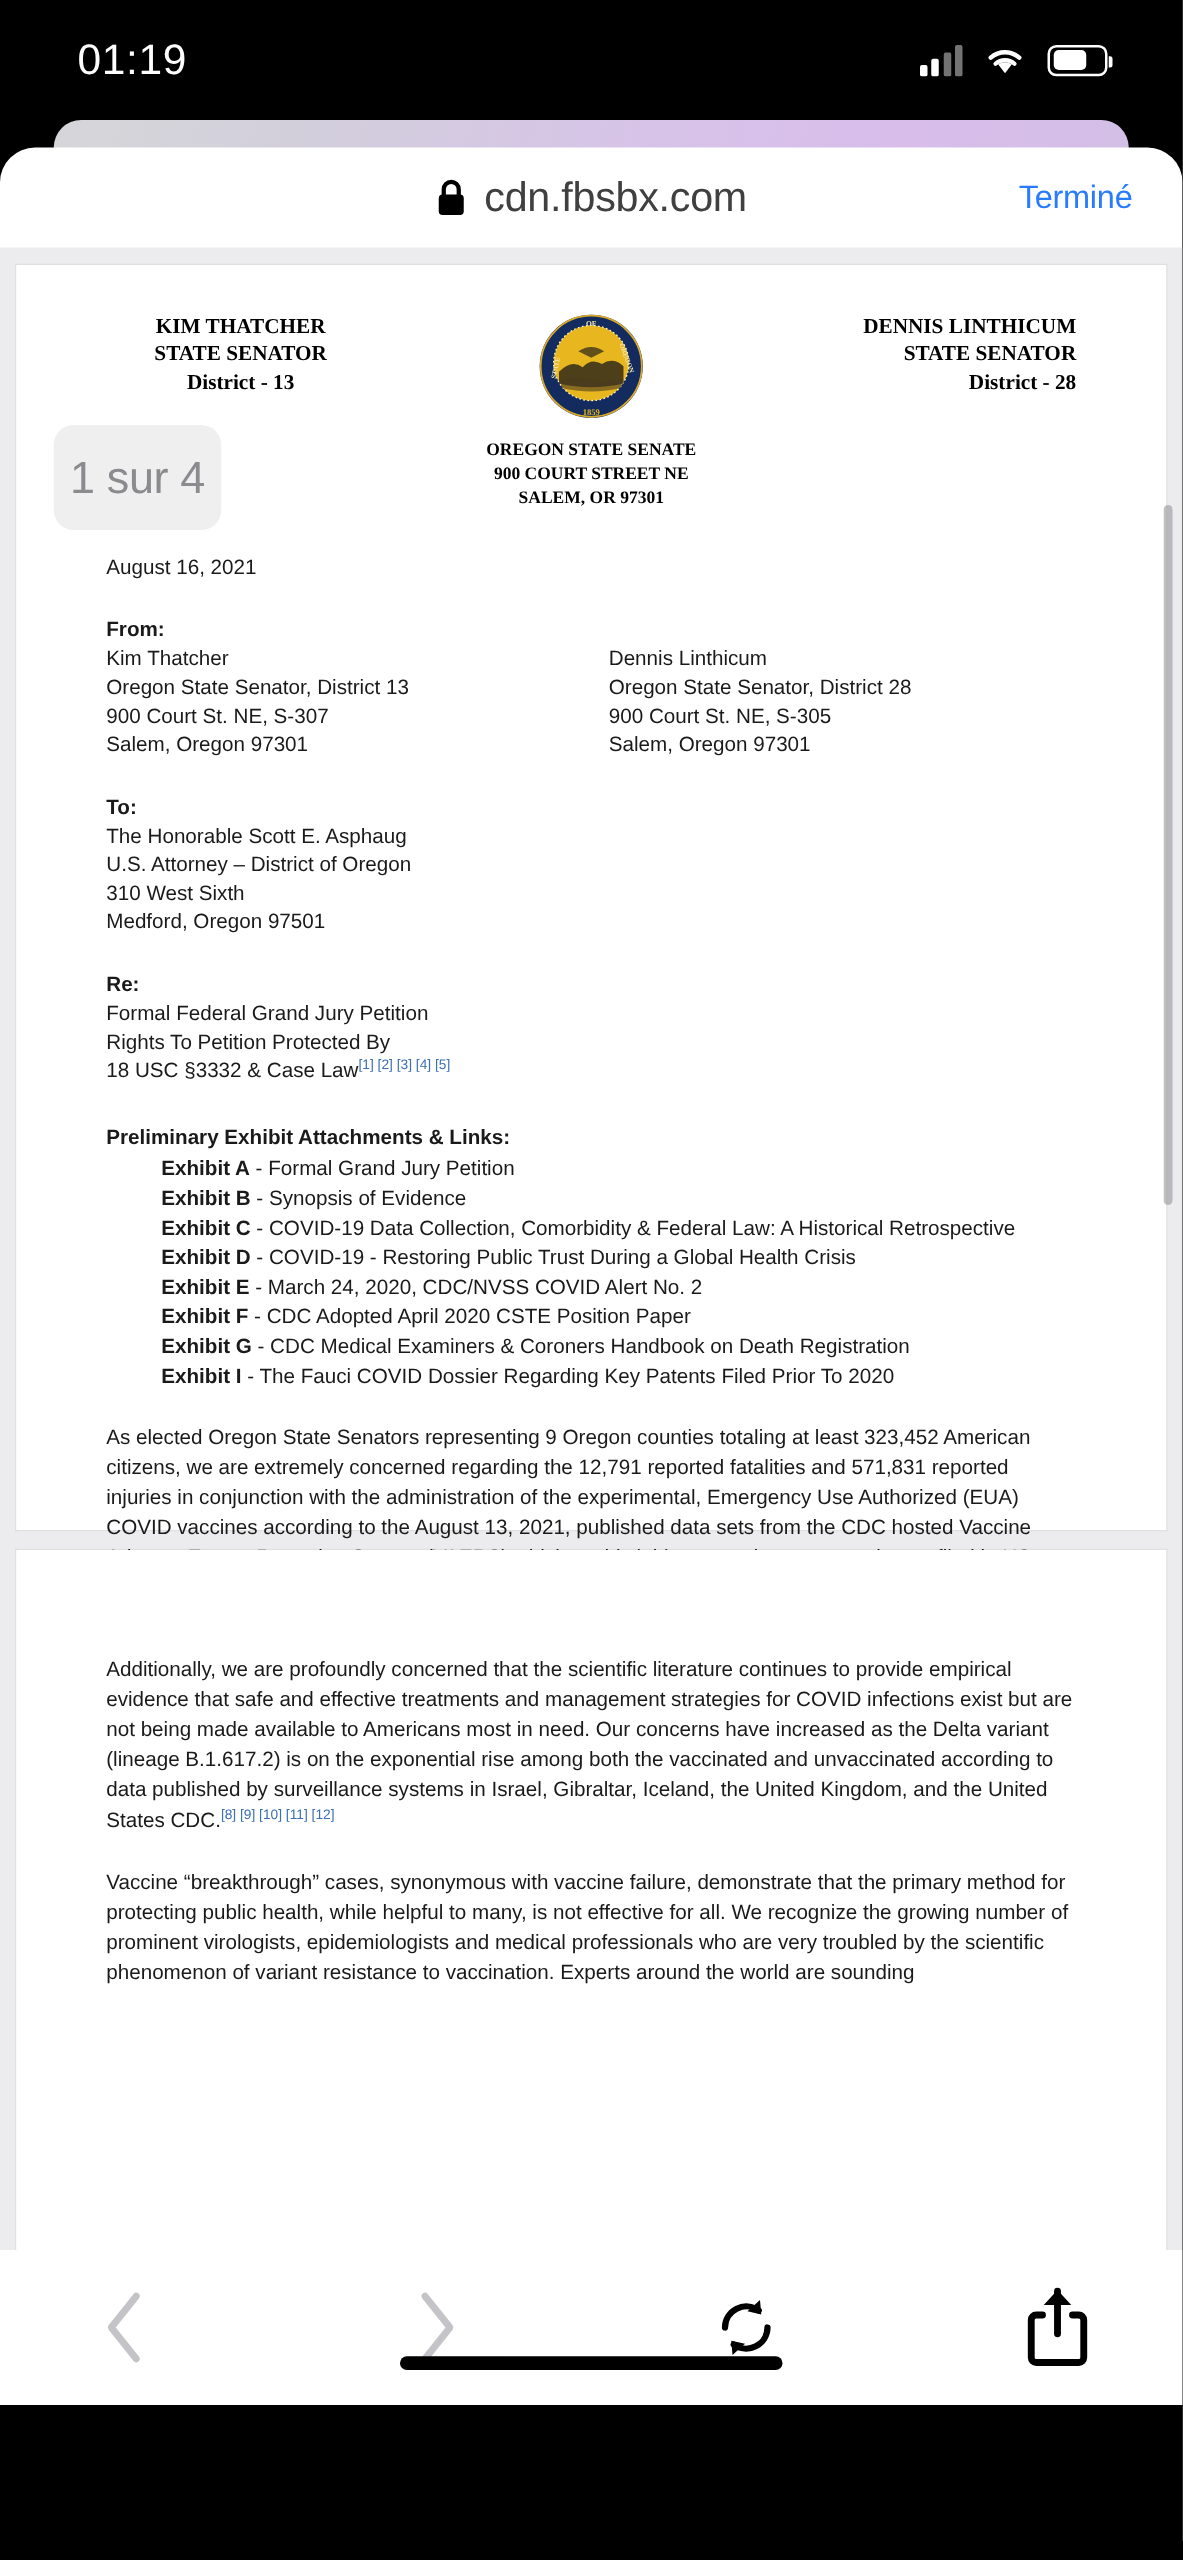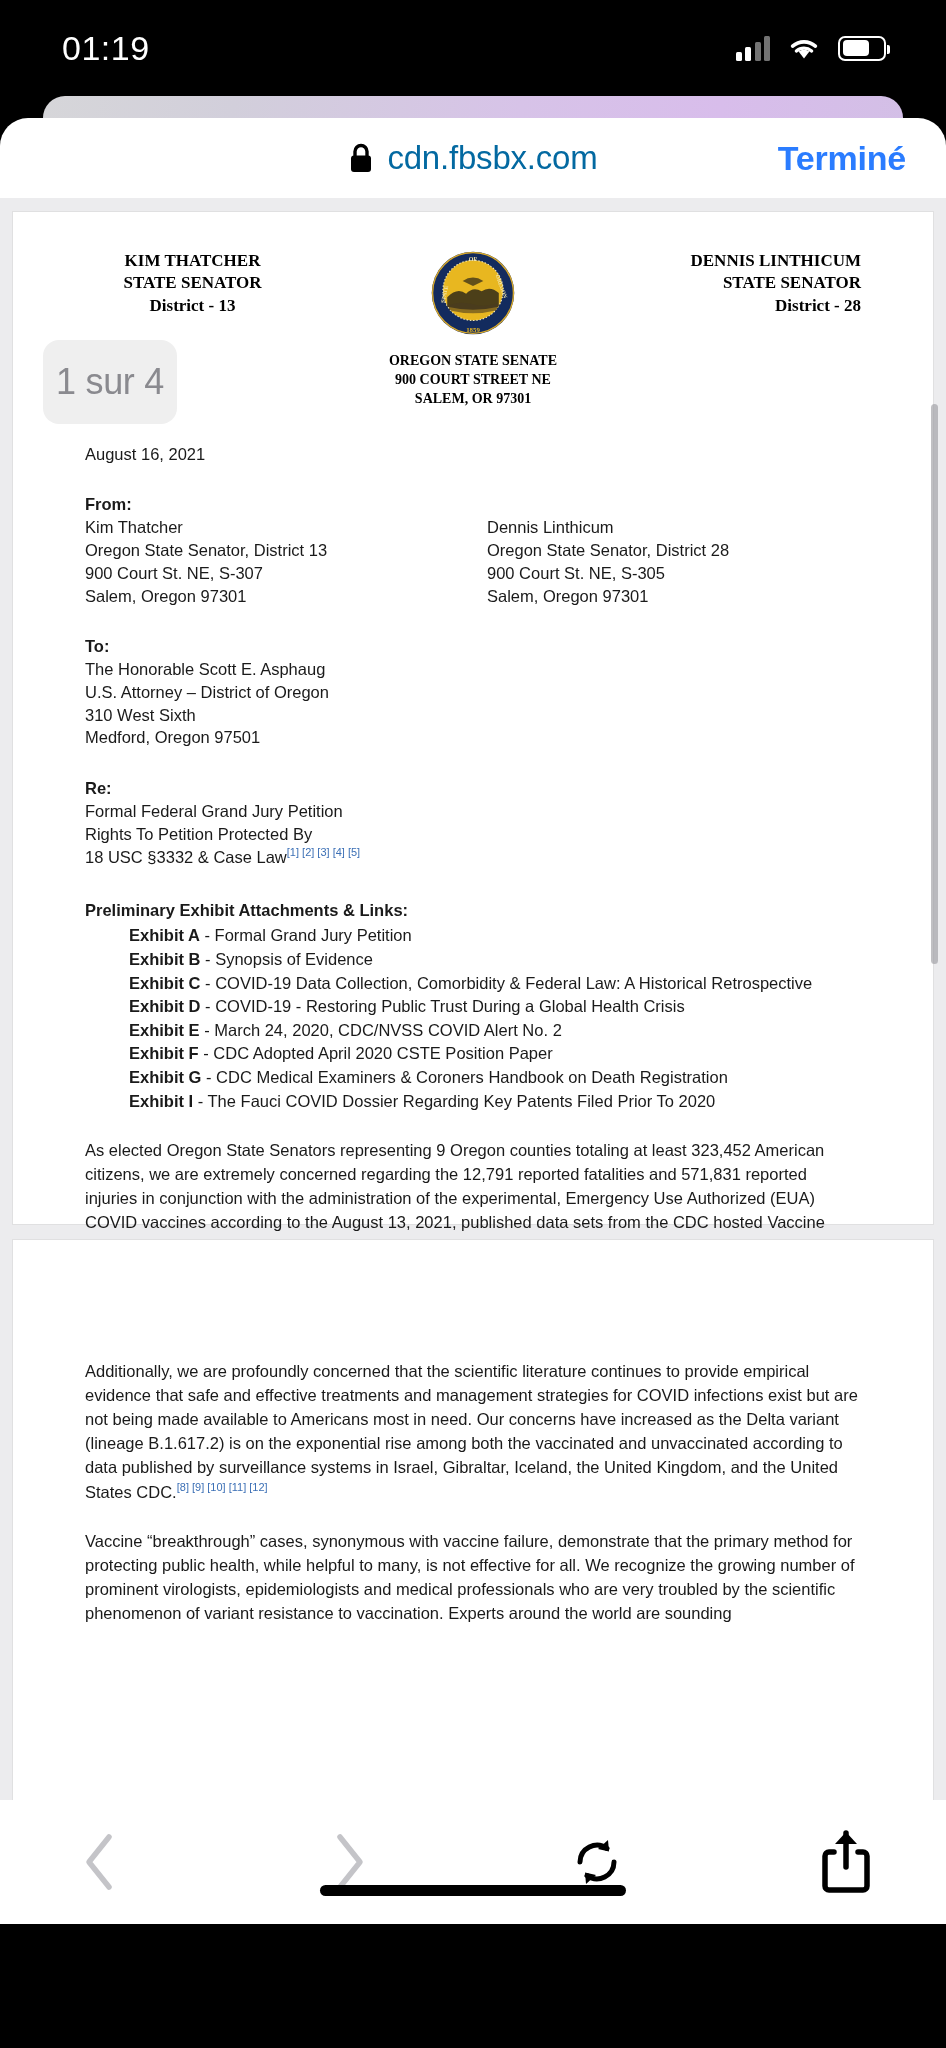--- a/index.html
+++ b/index.html
@@ -48,24 +48,24 @@
   .sheet {
     position:absolute; top:118px; left:0; width:946px; height:1806px;
     background:#fff; border-radius:28px 28px 0 0; overflow:hidden;
   }
   .urlbar {
     position:absolute; top:0; left:0; width:946px; height:80px;
     display:flex; align-items:center; justify-content:center;
   }
   .url-center { display:flex; align-items:center; gap:13px; }
   .lock svg { display:block; }
-  .url-text { font-size:33px; color:#0369a1; font-weight:400; letter-spacing:-0.2px; }
+  .url-text { font-size:33px; color:#404040; font-weight:400; letter-spacing:-0.2px; }
   .done-btn {
     position:absolute; right:40px; top:50%; transform:translateY(-50%);
-    font-size:34px; color:#2a7cff; font-weight:700; letter-spacing:-0.2px;
+    font-size:26px; color:#2a7cff; font-weight:400; letter-spacing:-0.2px;
   }
 
   
   .pdf-area {
     position:absolute; top:80px; left:0; width:946px; height:1726px;
     background:#ececee; overflow:hidden;
   }
   .page {
     position:relative; background:#fff; width:920px; margin:0 auto;
     box-shadow:0 0 0 1px rgba(0,0,0,.05);
@@ -109,21 +109,21 @@
 
   .para { margin-top:26px; text-align:left; line-height:1.45; }
 
   .footer { margin-top:34px; text-align:center; font-size:15.5px; color:#1a1a1a; }
   .footer .emails { margin-top:3px; }
   .footer .emails a { color:#2f6fb8; text-decoration:underline; }
   .footer .dot { color:#111; padding:0 6px; }
   .pagenum { text-align:right; font-size:15.5px; margin-top:14px; color:#1a1a1a; }
 
   
-  .p2-pad { padding-top:120px; }
+  .p2-pad { padding-top:85px; }
   .p2-pad .para:first-child { margin-top:0; }
 
   
   .page-pill {
     position:absolute; top:222px; left:43px; width:134px; height:84px;
     background:#efefef; border-radius:16px;
     display:flex; align-items:center; justify-content:center;
     font-size:36px; color:#8a8a8f; letter-spacing:-0.3px;
   }
 

